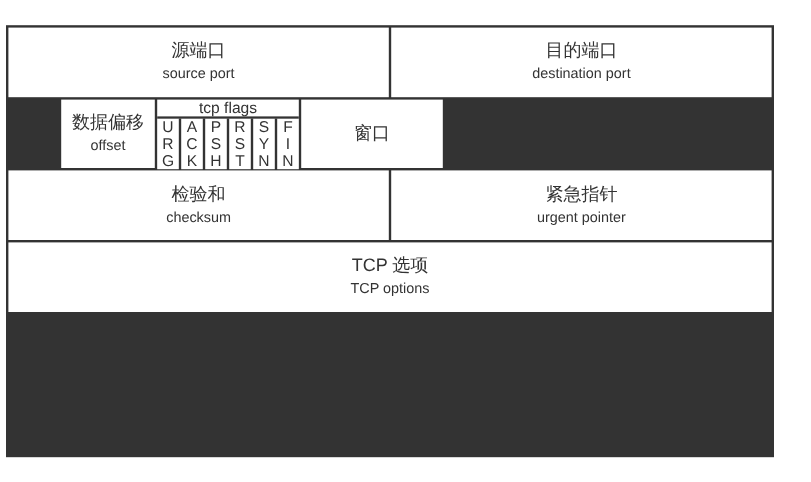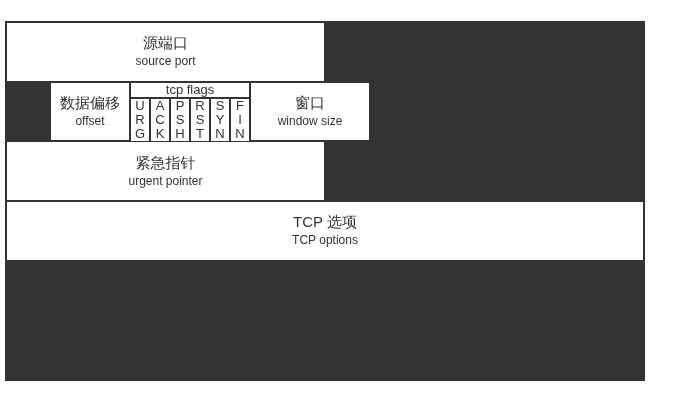--- a/index.html
+++ b/index.html
@@ -84,20 +84,24 @@
 <body>
 
 <div class="canvas">
   <div class="tbl">
 
     <div class="row cols-2">
       <div class="cell">
         <div class="zh">源端口</div>
         <div class="en">source port</div>
       </div>
+      <div class="cell">
+        <div class="zh">目的端口</div>
+        <div class="en">destination port</div>
+      </div>
     </div>
 
 
 
     <div class="row row-flags">
       <div class="cell">
         <div class="zh">数据偏移</div>
         <div class="en">offset</div>
       </div>
       <div class="flags-block">
@@ -130,25 +134,28 @@
             </div>
           <div class="flag-col">
               <span>F</span>
               <span>I</span>
               <span>N</span>
             </div>
         </div>
       </div>
       <div class="cell">
         <div class="zh">窗口</div>
-        <div class="en">window size</div>
       </div>
     </div>
 
     <div class="row cols-2">
+      <div class="cell">
+        <div class="zh">检验和</div>
+        <div class="en">checksum</div>
+      </div>
       <div class="cell">
         <div class="zh">紧急指针</div>
         <div class="en">urgent pointer</div>
       </div>
     </div>
 
     <div class="row">
       <div class="cell">
         <div class="zh">TCP 选项</div>
         <div class="en">TCP options</div>

